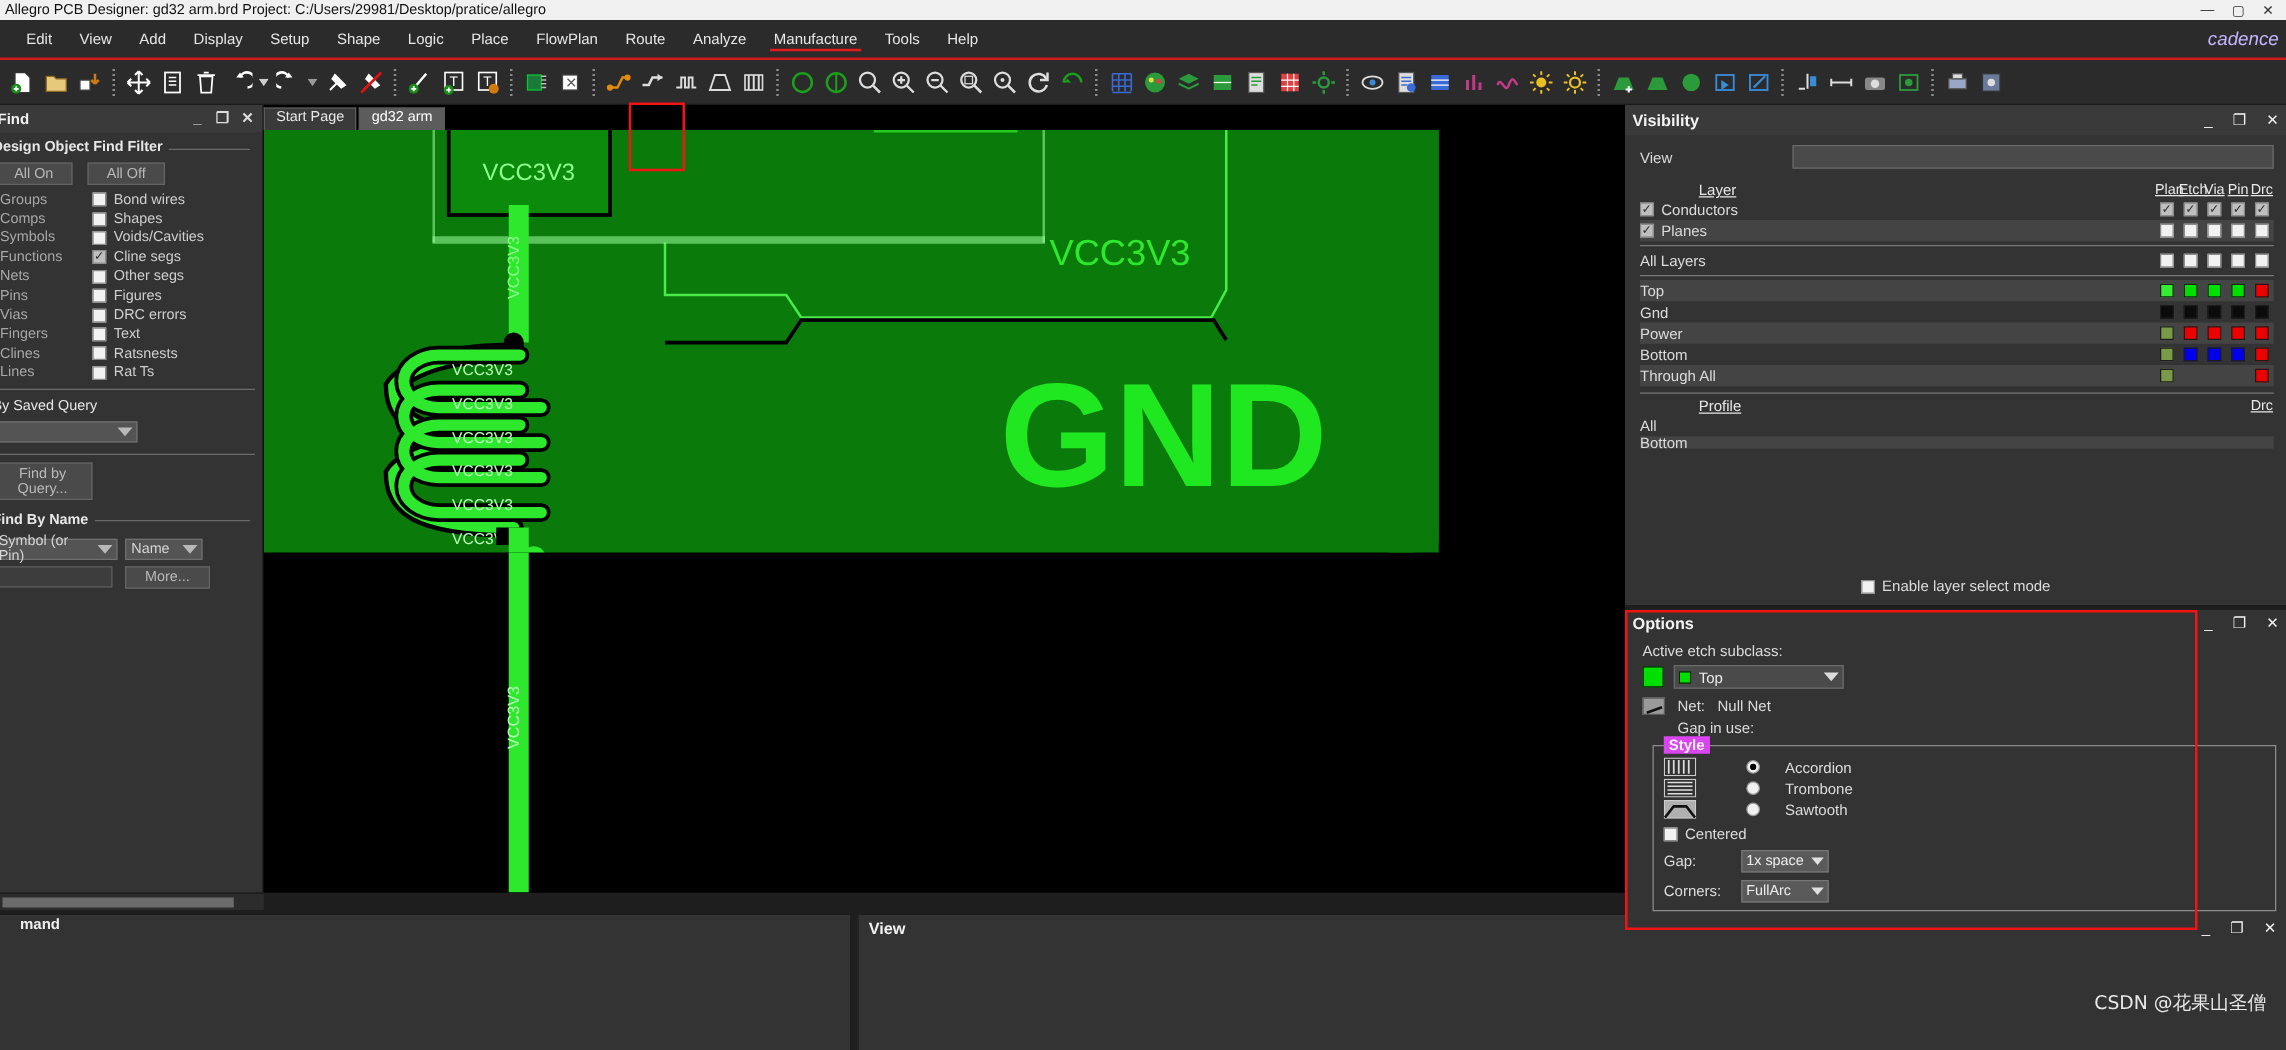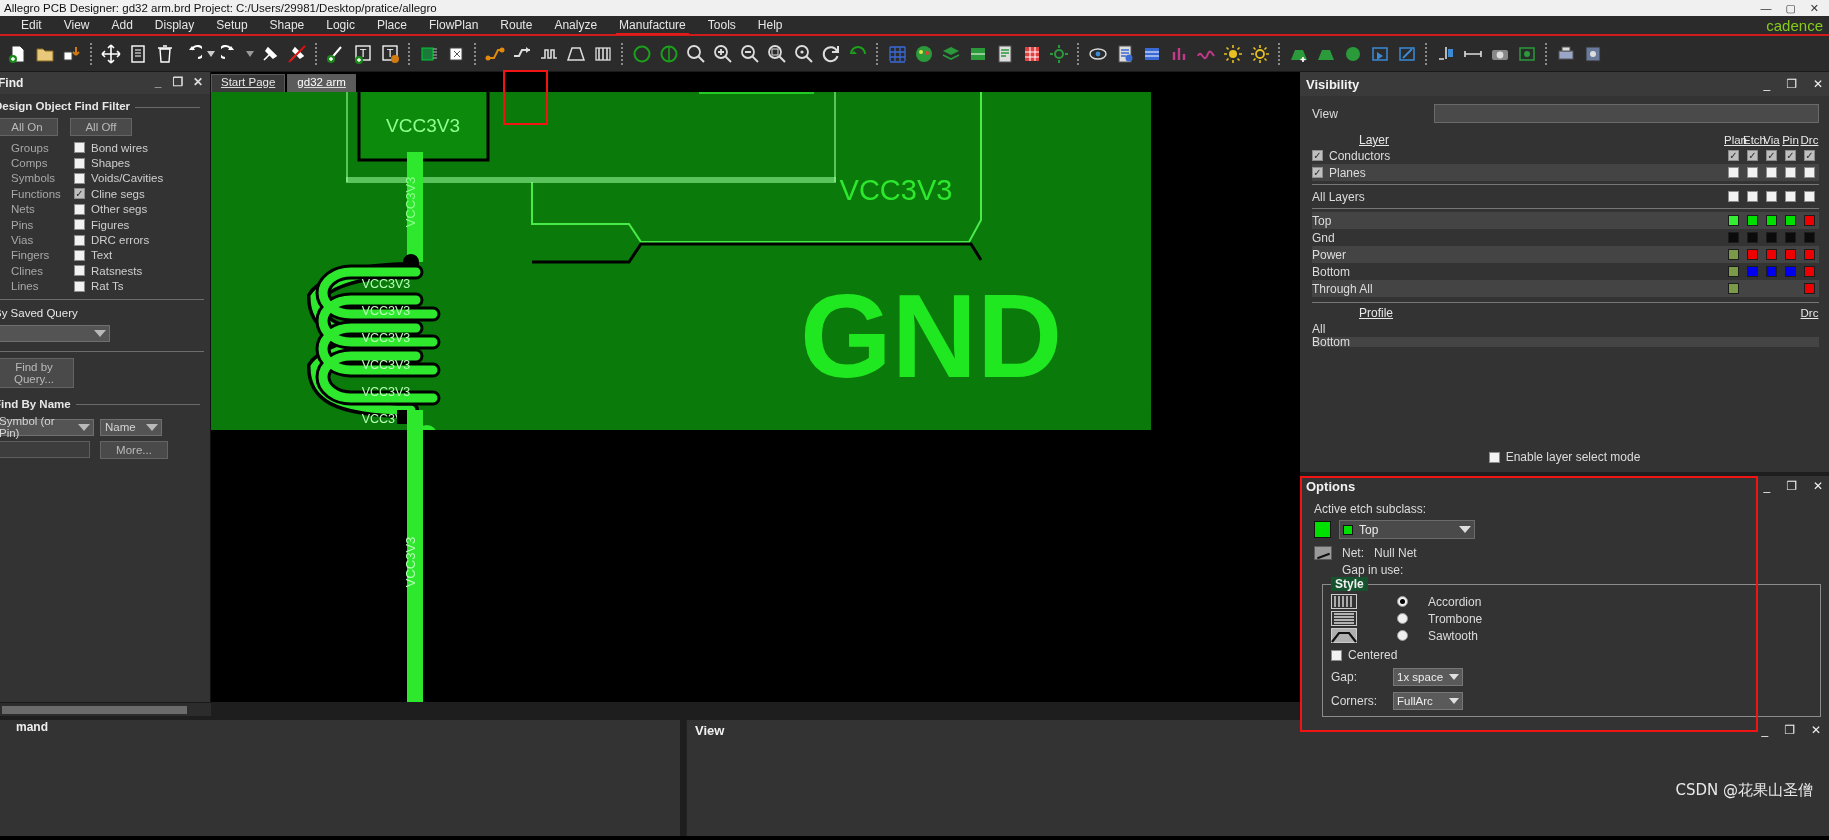--- a/index.html
+++ b/index.html
@@ -10,31 +10,31 @@
   #titlebar{
     height:16px; background:#f0f0f0; color:#111; font-size:11.5px;
     display:flex; align-items:center; padding:0 4px; position:relative;
   }
   #titlebar .t{ white-space:nowrap; }
   #win-ctrls{ position:absolute; right:2px; top:0; height:16px; display:flex; align-items:center; gap:14px; padding-right:8px; color:#333; font-size:11px;}
   #win-ctrls span{ cursor:default; }
 
   
   #menubar{
-    height:20px; background:#2b2b2b; display:flex; align-items:center;
+    height:32px; background:#2b2b2b; display:flex; align-items:center;
     padding-left:10px; gap:0; position:relative; border-bottom:2px solid #cf1b1b;
   }
   #menubar .mi{
     color:#e6e6e6; font-size:12px; padding:2px 11px; white-space:nowrap; cursor:default;
   }
   #menubar .mi.hl{ position:relative; }
   #menubar .mi.hl::after{
     content:""; position:absolute; left:8px; right:8px; bottom:-1px; height:2px; background:#e01b1b;
   }
-  #cadence-logo{ position:absolute; right:6px; color:#84cc16; font-size:15px; }
+  #cadence-logo{ position:absolute; right:6px; color:#c4b5fd; font-size:15px; font-style:italic; }
 
   
   #toolbar{
     height:36px; background:#2b2b2b; display:flex; align-items:center;
     padding-left:4px; gap:0; position:relative; border-bottom:1px solid #1a1a1a;
   }
   .tb-btn{
     width:27px; height:30px; display:flex; align-items:center; justify-content:center;
     cursor:default; position:relative;
   }
@@ -69,21 +69,21 @@
   .legend-row{ display:flex; align-items:center; gap:5px; margin-left:-6px;}
   .legend-row .line{ flex:1; height:1px; background:#6a6a6a; margin-right:4px;}
   .btn-row{ display:flex; gap:12px; margin:2px 0 4px -4px; }
   .gbtn{
     background:#4a4a4a; border:1px solid #646464; color:#b9b9b9; font-size:11.5px;
     padding:2px 0; width:62px; text-align:center; cursor:default;
   }
   .gbtn.wide{ width:80px; }
   .cols{ display:flex; }
   .col{ display:flex; flex-direction:column; }
-  .col.left{ width:74px;padding-left:11px; }
+  .col.left{ width:74px; }
   .cbrow{ display:flex; align-items:center; height:15.4px; gap:6px; }
   .cb{
     width:11px; height:11px; background:#f2f2f2; border:1px solid #8c8c8c; flex:0 0 auto;
     display:inline-flex; align-items:center; justify-content:center;
   }
   .cb.dim{ background:#bfbfbf; }
   .cb.checked::after{ content:"✓"; font-size:10px; color:#2e2e2e; line-height:1; }
   .cbrow .lbl{ font-size:11.5px; color:#cfcfcf; white-space:nowrap; }
   .cbrow .lbl.off{ color:#a8a8a8; }
   .hr{ height:1px; background:#6d6d6d; margin:5px 0 0 -4px; }
@@ -94,21 +94,21 @@
   .sel .arrow{ width:0;height:0;border-left:6px solid transparent;border-right:6px solid transparent;border-top:7px solid #b9b9b9; }
   .sel .val{ flex:1; font-size:11.5px; color:#d5d5d5; padding-left:4px; text-align:left;}
   .txtbox{ background:#3d3d3d; border:1px solid #5e5e5e; height:17px; width:96px; }
 
   
   #canvas{
     position:absolute; left:211px; top:0; right:529px; height:630px;
     background:#000; overflow:hidden;
   }
   #tabs{
-    position:absolute; left:211px; top:0; height:20px; display:flex; align-items:flex-end; z-index:12;text-decoration:underline;
+    position:absolute; left:211px; top:0; height:20px; display:flex; align-items:flex-end; z-index:12;
   }
   .tab{
     height:18px; padding:1px 9px 0 9px; font-size:11.5px; color:#e8e8e8;
     background:#3a3a3a; border:1px solid #5a5a5a; border-bottom:none; margin-right:2px; cursor:default;
   }
   .tab.active{ background:#5c5c5c; color:#fff; }
   #canvas-area{ position:absolute; left:0; top:20px; right:0; bottom:0; background:#000; }
 
   
   #visibility{
@@ -158,21 +158,21 @@
     display:flex; align-items:center; gap:6px; padding:0 3px; font-size:12px; color:#eaeaea;
   }
   .drop .mini{ width:10px;height:10px;background:#00e000;border:1px solid #111; }
   .drop .txt{ flex:1; }
   .drop .arw{ width:0;height:0;border-left:6px solid transparent;border-right:6px solid transparent;border-top:7px solid #dcdcdc; }
   .net-row{ display:flex; align-items:center; gap:10px; margin-top:7px; }
   .net-ico{ width:18px;height:14px;background:#9a9a9a;border:1px solid #5c5c5c; position:relative;}
   .net-ico::after{content:"";position:absolute;left:2px;top:8px;width:13px;height:2px;background:#111;transform:rotate(-20deg);}
   .gapuse{ margin:3px 0 0 28px; }
   .style-box{ border:1px solid #8b8b8b; margin:7px 8px 0 8px; padding:8px 6px 6px 6px; position:relative; }
-  .style-legend{ position:absolute; top:-8px; left:8px; background:#14532d; padding:0 4px; font-weight:bold; font-size:12px; color:#f0f0f0;}
+  .style-legend{ position:absolute; top:-8px; left:8px; background:#d946ef; padding:0 4px; font-weight:bold; font-size:12px; color:#f0f0f0;}
   .style-row{ display:flex; align-items:center; height:17px; gap:12px; }
   .sty-ico{ width:26px; height:15px; margin-left:2px; margin-right:28px;}
   .radio{ width:11px;height:11px;border-radius:50%; background:#f0f0f0; border:1px solid #9a9a9a; display:inline-block; margin-right:8px; position:relative;}
   .radio.on::after{ content:""; position:absolute; left:2px; top:2px; width:5px;height:5px;border-radius:50%; background:#000; }
   .centered-row{ display:flex; align-items:center; gap:6px; margin-top:4px; margin-left:2px; }
   .gap-row{ display:flex; align-items:center; margin-top:6px; margin-left:2px; }
   .gap-row .gl{ width:62px; }
   .drop2{ background:#5a5a5a; border:1px solid #777; height:18px; width:70px;
     display:flex; align-items:center; padding:0 3px; font-size:11.5px; color:#eee;}
   .drop2 .txt{ flex:1; }

